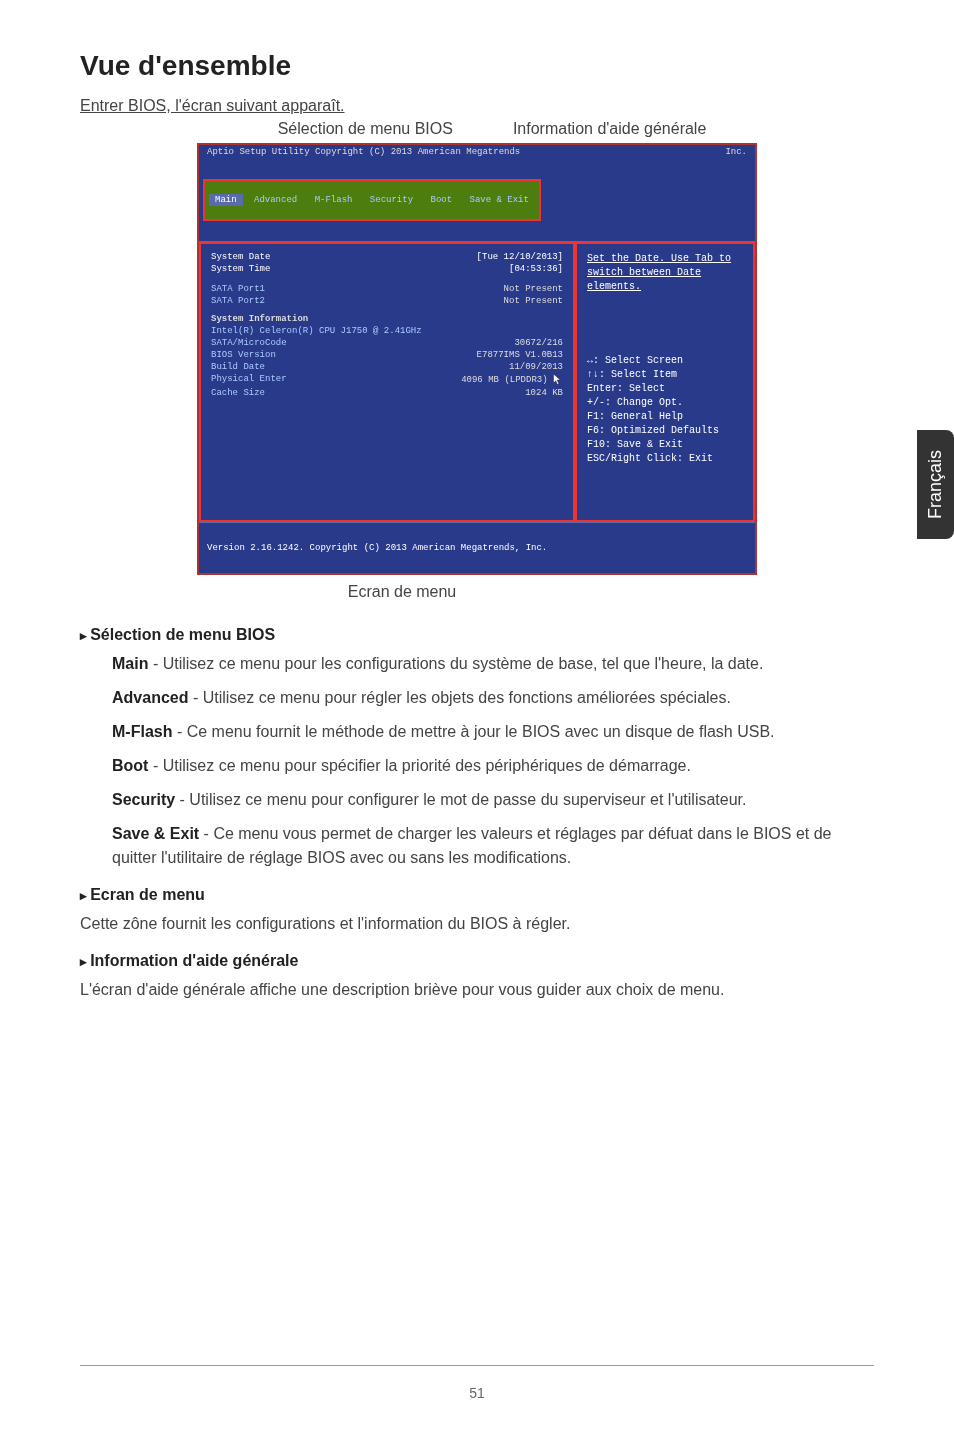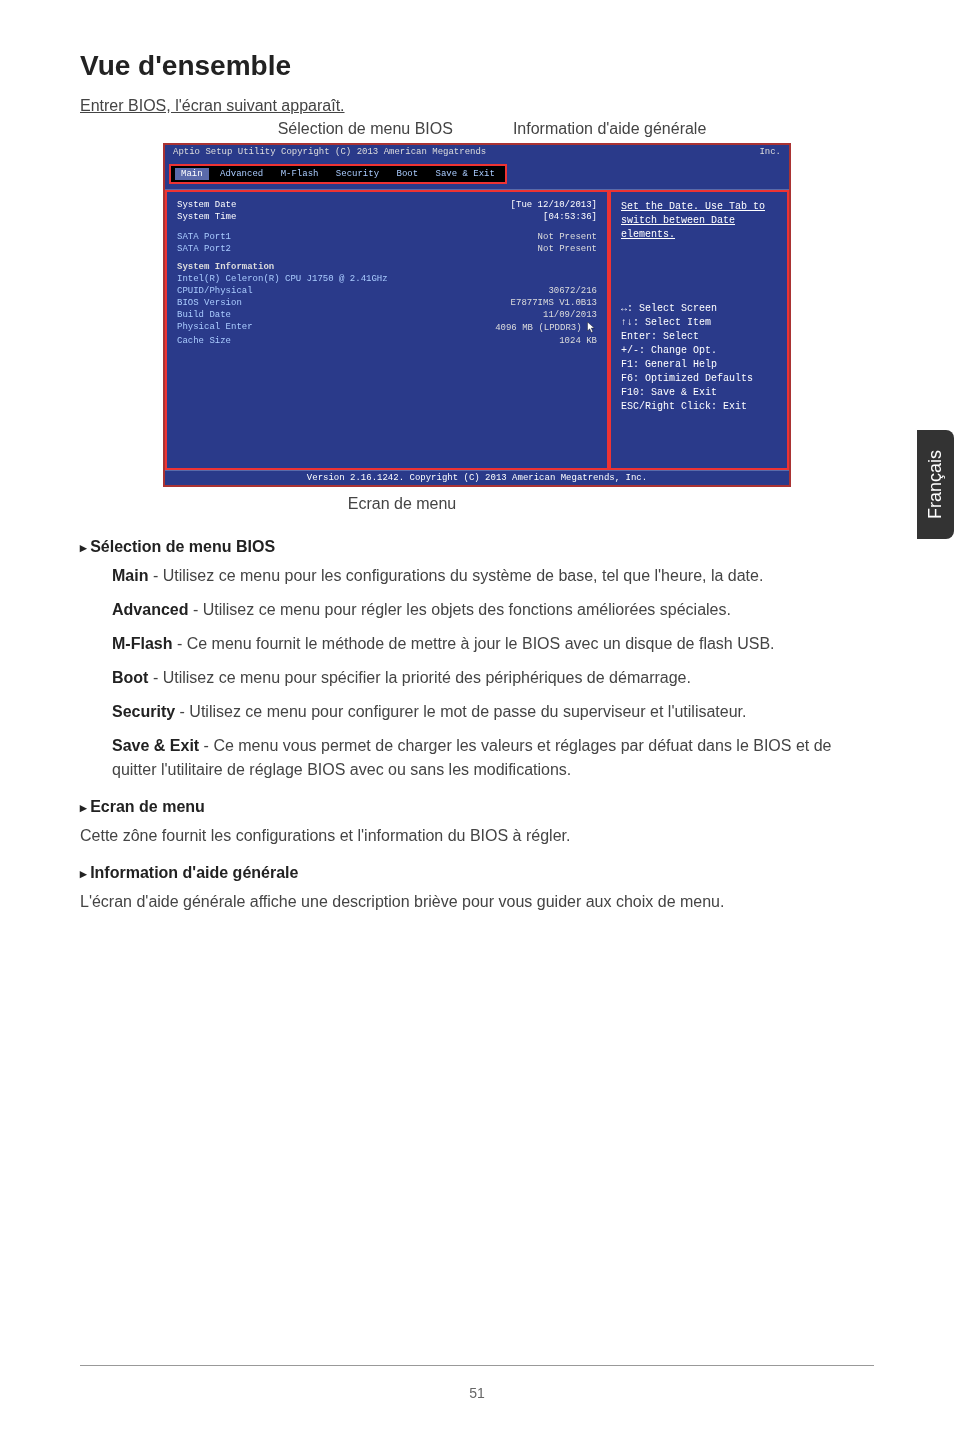--- a/index.html
+++ b/index.html
@@ -41,42 +41,42 @@
     }
     .labels-row span:last-child {
       margin-left: 20px;
     }
     .bios-container {
       display: flex;
       justify-content: center;
       margin-bottom: 8px;
     }
     .bios-screen {
-      width: 628px;
+      width: 560px;
       border: 2px solid #a33;
       background: #2a3a8a;
       position: relative;
       font-family: 'Courier New', monospace;
       font-size: 9px;
       color: #aaccff;
     }
     .bios-header-bar {
       background: #2a3a8a;
       padding: 2px 8px;
       font-size: 9px;
       color: #ddd;
       display: flex;
       justify-content: space-between;
     }
     .bios-tabs {
-      background: #000000;
-      padding: 2px 4px;
+      background: #4d7c0f;
+      padding: 13px 4px;
       border: 2px solid #e33;
       display: inline-block;
-      margin: 5px 4px;
+      margin: 20px 4px;
     }
     .bios-tab {
       display: inline-block;
       padding: 1px 6px;
       font-size: 9px;
     }
     .bios-tab.active {
       background: #5a6aaa;
       color: #fff;
     }
@@ -126,22 +126,22 @@
       text-decoration: underline;
     }
     .bios-help-keys {
       margin-top: 60px;
       font-size: 10px;
       color: #fff;
       line-height: 1.4;
     }
     .bios-footer {
       background: #2a3a8a;
-      padding: 2px 8px;
-      text-align: center;
+      padding: 20px 8px;
+      text-align: left;
       font-size: 9px;
       color: #fff;
       border-top: 1px solid #5a6aaa;
     }
     .cursor-icon {
       display: inline-block;
       width: 10px;
       height: 12px;
       vertical-align: middle;
     }
@@ -247,21 +247,21 @@
         </div>
         <div class="bios-row">
           <span class="label">SATA Port2</span>
           <span class="value">Not Present</span>
         </div>
         <div class="bios-section-title">System Information</div>
         <div class="bios-row">
           <span class="label">Intel(R) Celeron(R) CPU J1750 @ 2.41GHz</span>
         </div>
         <div class="bios-row">
-          <span class="label">CPUID/Physical</span>
+          <span class="label">SATA/MicroCode</span>
           <span class="value">30672/216</span>
         </div>
         <div class="bios-row">
           <span class="label">BIOS Version</span>
           <span class="value">E7877IMS V1.0B13</span>
         </div>
         <div class="bios-row">
           <span class="label">Build Date</span>
           <span class="value">11/09/2013</span>
         </div>

